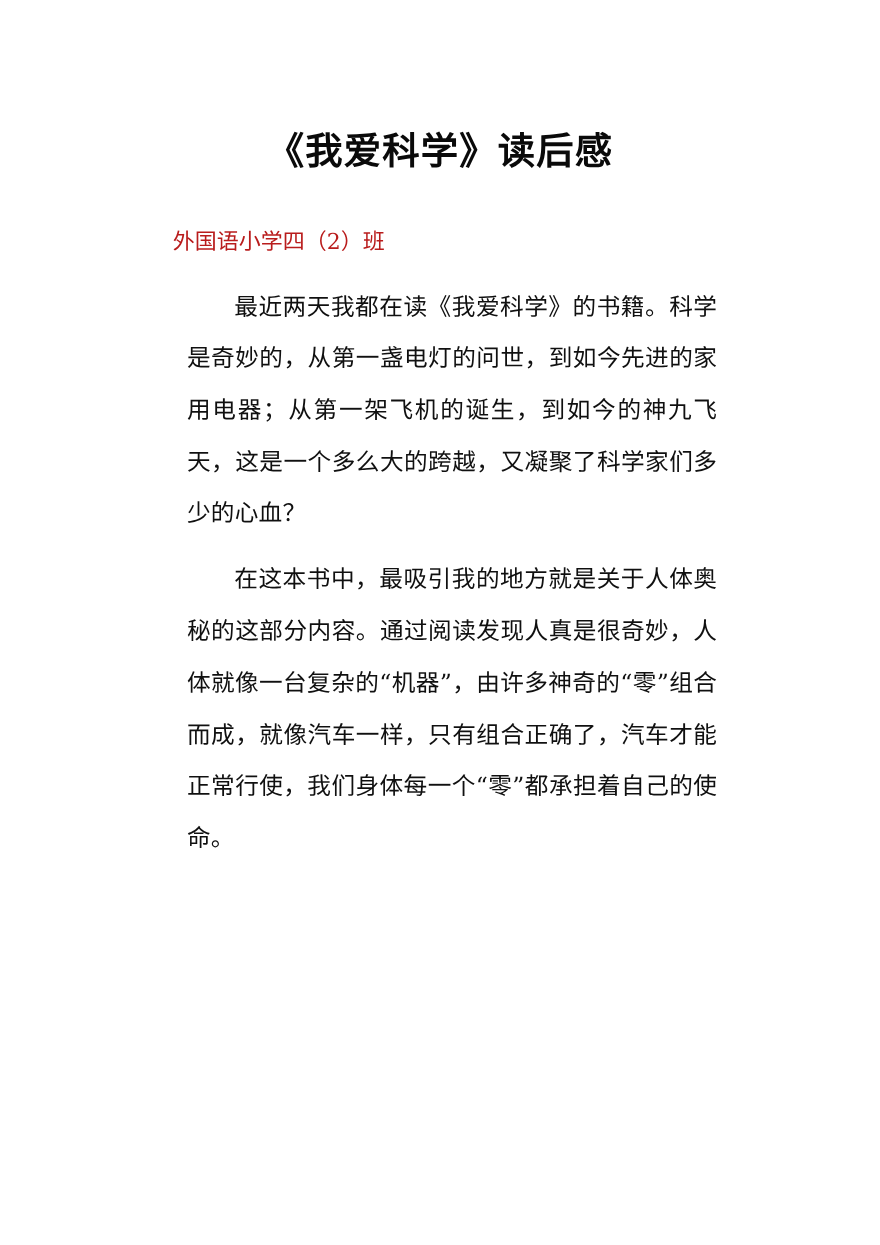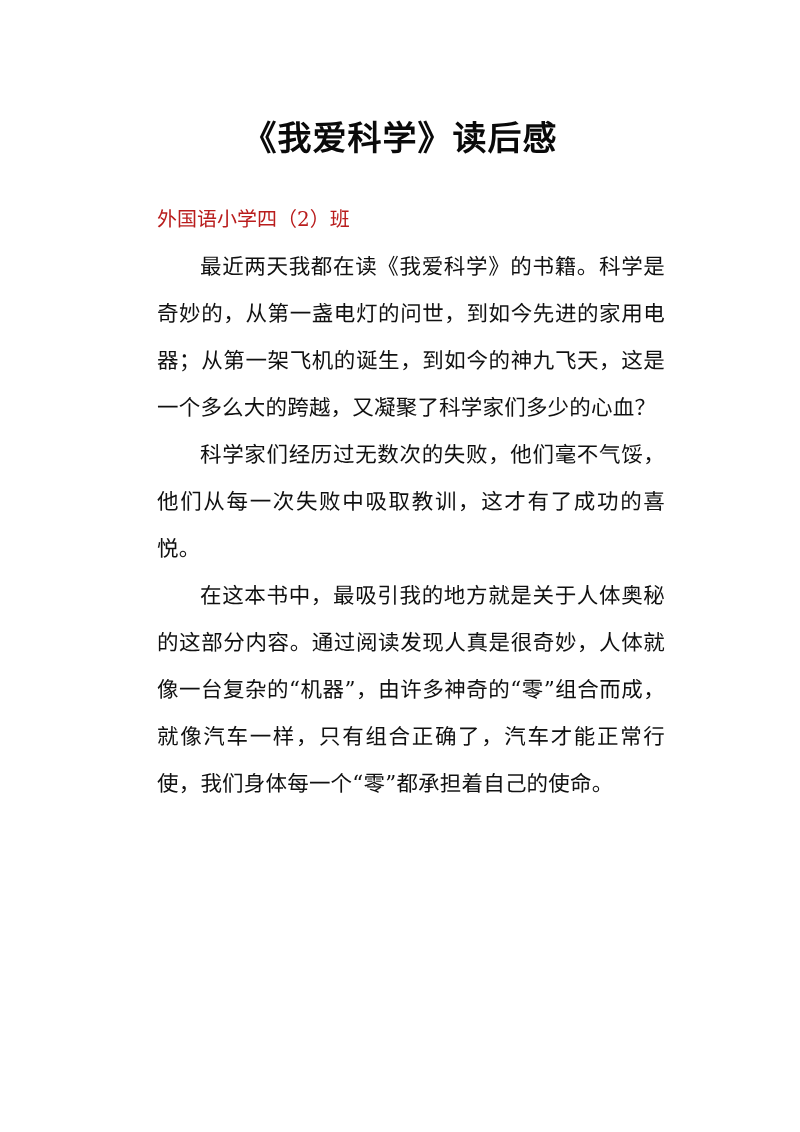--- a/index.html
+++ b/index.html
@@ -55,21 +55,21 @@
     white-space: nowrap;
   }
 
   .para {
     font-size: 21.5px;
     line-height: 47px;
     color: #101010;
     text-align: justify;
     text-justify: inter-character;
     text-indent: 2em;
-    margin: 0;
+    margin: 13px;
     letter-spacing: 0.2px;
   }
 
   .para:last-child {
     margin-bottom: 0;
   }
 </style>
 </head>
 <body>
 
@@ -77,20 +77,19 @@
 
   <h1 class="doc-title">《我爱科学》读后感</h1>
 
   <div class="body-block">
 
     <div class="byline">外国语小学四（2）班</div>
 
 
     <p class="para">最近两天我都在读《我爱科学》的书籍。科学是奇妙的，从第一盏电灯的问世，到如今先进的家用电器；从第一架飞机的诞生，到如今的神九飞天，这是一个多么大的跨越，又凝聚了科学家们多少的心血？</p>
 
-    <p class="para">科学家们经历过无数次的失败，他们毫不气馁，他们从每一次失败中吸取教训，这才有了成功的喜悦。</p>
 
 
     <p class="para">在这本书中，最吸引我的地方就是关于人体奥秘的这部分内容。通过阅读发现人真是很奇妙，人体就像一台复杂的“机器”，由许多神奇的“零”组合而成，就像汽车一样，只有组合正确了，汽车才能正常行使，我们身体每一个“零”都承担着自己的使命。</p>
 
   </div>
 
 </div>
 
 </body></html>

